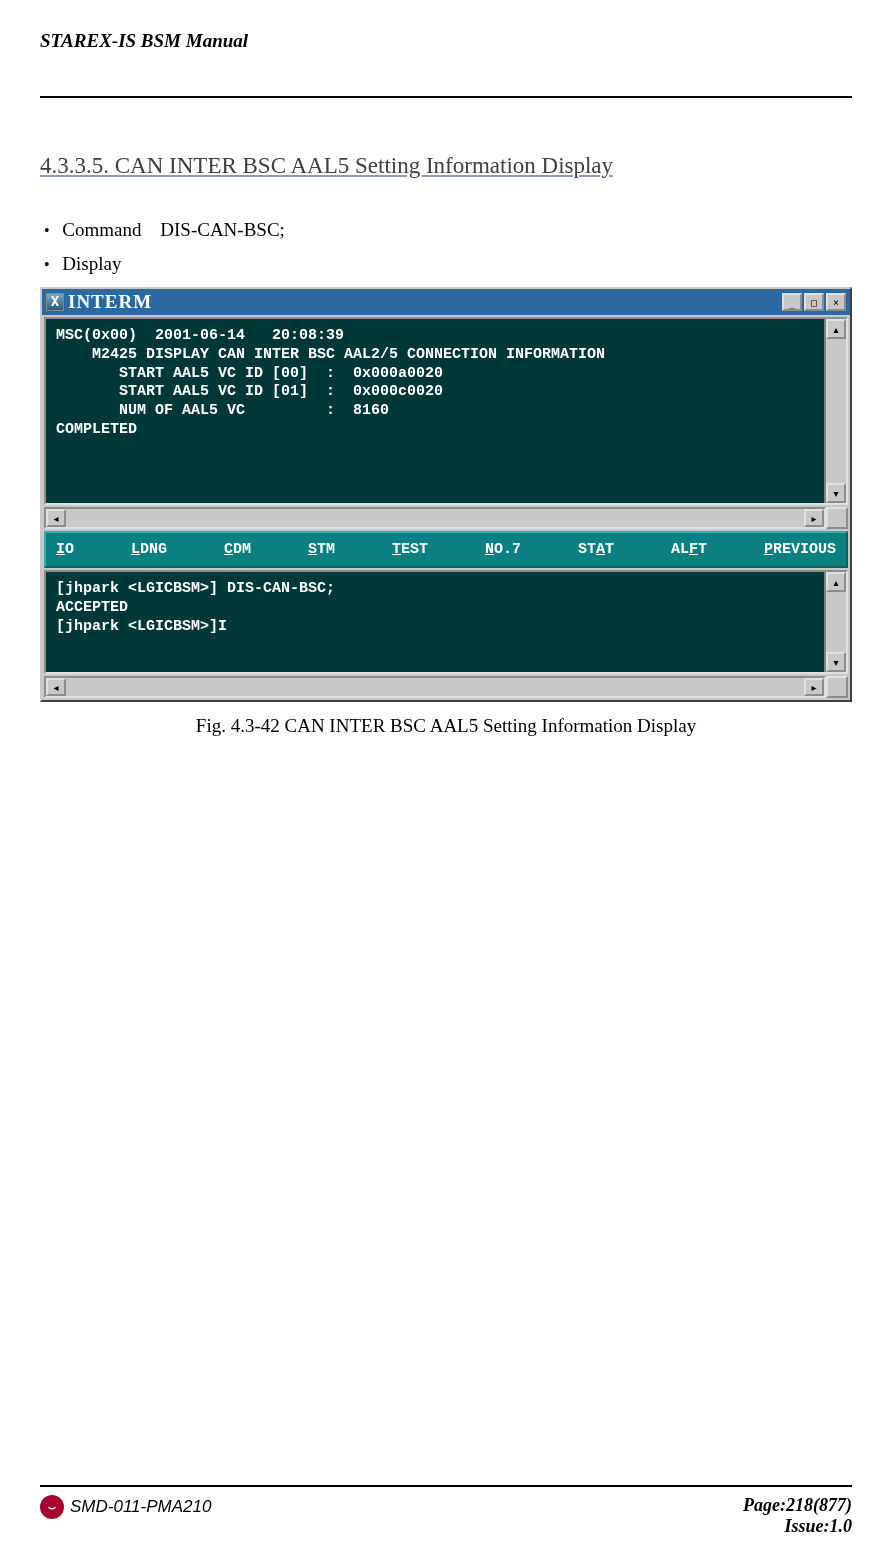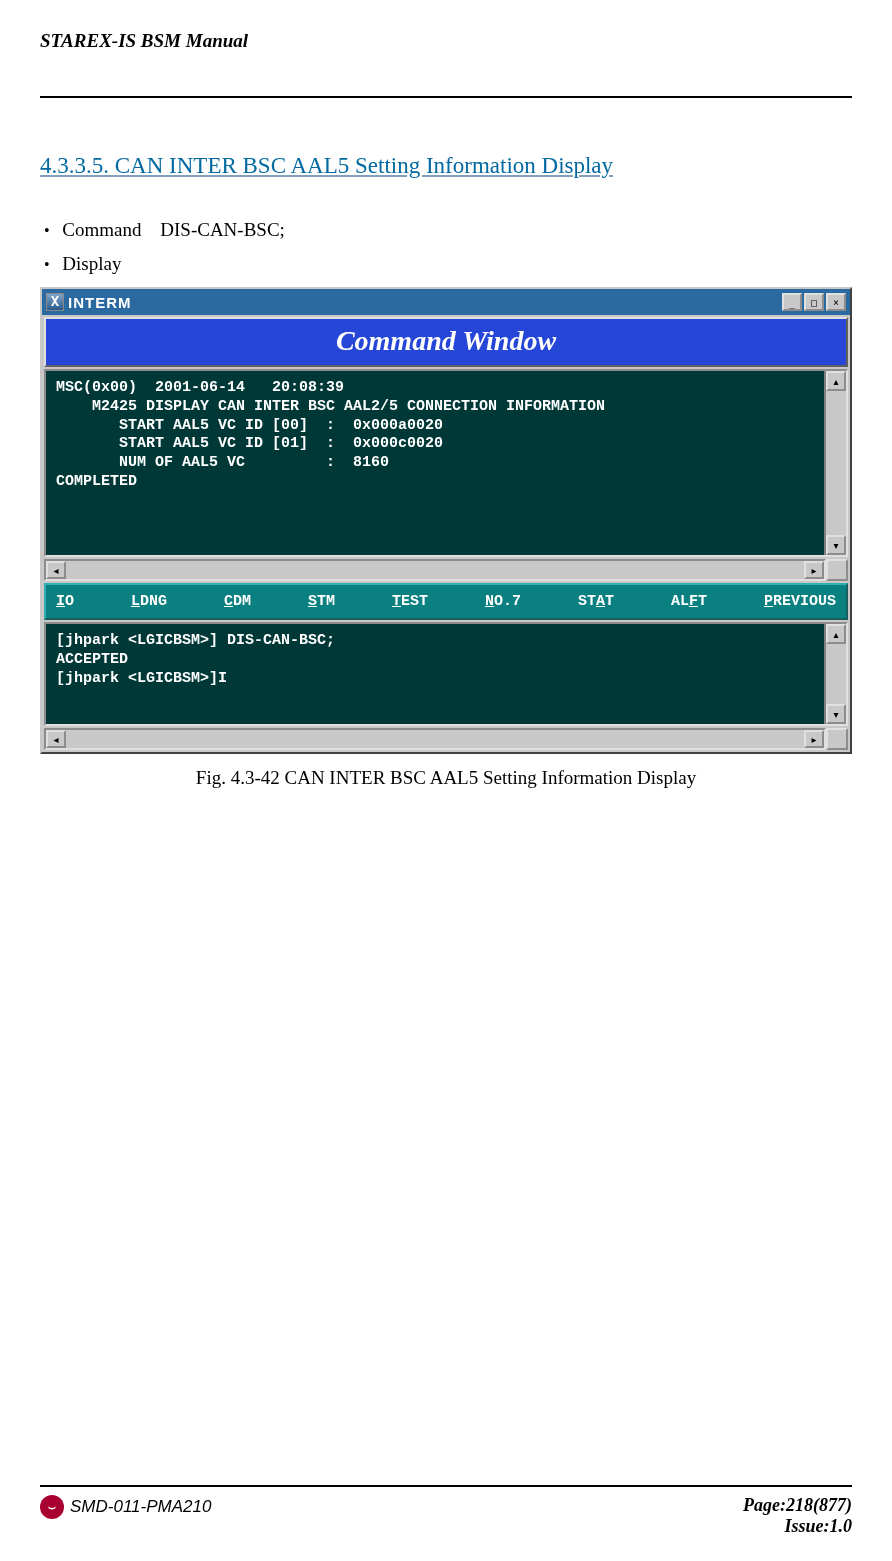--- a/index.html
+++ b/index.html
@@ -13,21 +13,21 @@
     }
     .page-header {
       font-style: italic;
       font-weight: bold;
       font-size: 19px;
       border-bottom: 2px solid #000;
       margin-bottom: 55px;
       padding-bottom: 44px;
     }
     .section-heading {
-      color: #0369a1;
+      color: #404040;
       font-size: 23px;
       margin-bottom: 40px;
       text-decoration: underline;
       text-decoration-color: rgba(46,95,142,0.6);
       font-family: "Times New Roman", serif;
     }
     .bullet-line {
       font-size: 19px;
       margin-bottom: 12px;
       margin-left: 4px;
@@ -54,21 +54,21 @@
       justify-content: space-between;
     }
     .titlebar-left { display: flex; align-items: center; gap: 4px; }
     .titlebar .x {
       width: 18px; height: 18px; background: #d0d0d0; border: 1px solid #888;
       color: #fff; font-family: monospace; font-size: 14px; line-height: 14px;
       text-align: center; font-weight: bold;
       background: linear-gradient(#7fa5cb,#2c5a8a);
     }
     .titlebar-title {
-      color: #fff; font-family: Liberation Sans, sans-serif; font-weight: bold; font-size: 15px;
+      color: #fff; font-family: Liberation Serif, serif; font-weight: bold; font-size: 19px;
       letter-spacing: 1px;
     }
     .titlebar-right { display: flex; gap: 2px; }
     .win-btn {
       width: 20px; height: 18px; background: #c8c8c8;
       border: 2px outset #e0e0e0; font-family: monospace; font-size: 10px;
       display: flex; align-items: center; justify-content: center;
     }
     .command-banner {
       background: #2646d8;
@@ -194,21 +194,20 @@
       <div class="x">X</div>
       <div class="titlebar-title">INTERM</div>
     </div>
     <div class="titlebar-right">
       <div class="win-btn">_</div>
       <div class="win-btn">□</div>
       <div class="win-btn">×</div>
     </div>
   </div>
 
-  <div class="command-banner">Command Window</div>
 
   <div class="term-frame">
     <div class="term-body upper">MSC(0x00)  2001-06-14   20:08:39
     M2425 DISPLAY CAN INTER BSC AAL2/5 CONNECTION INFORMATION
        START AAL5 VC ID [00]  :  0x000a0020
        START AAL5 VC ID [01]  :  0x000c0020
        NUM OF AAL5 VC         :  8160
 COMPLETED</div>
     <div class="vscroll">
       <div class="arrow">▴</div>

